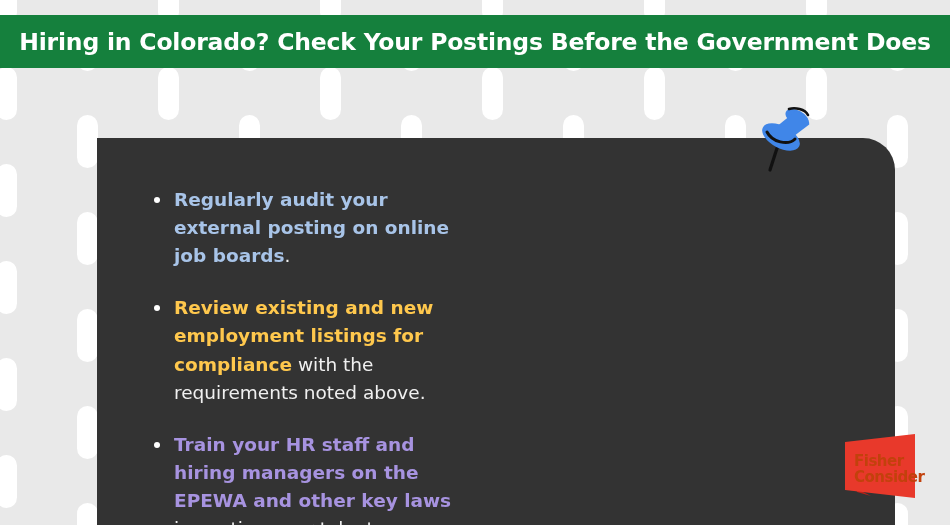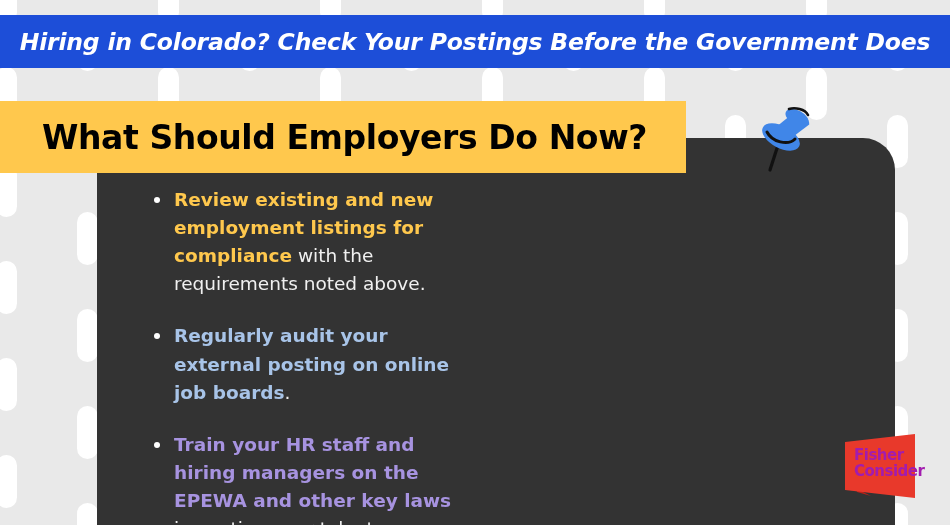--- a/index.html
+++ b/index.html
@@ -247,43 +247,40 @@
       <div class="capsule" style="left: 806px; top: 358px;"></div>
       <div class="capsule" style="left: 806px; top: 455px;"></div>
       <div class="capsule" style="left: 887px; top: 18px;"></div>
       <div class="capsule" style="left: 887px; top: 115px;"></div>
       <div class="capsule" style="left: 887px; top: 212px;"></div>
       <div class="capsule" style="left: 887px; top: 309px;"></div>
       <div class="capsule" style="left: 887px; top: 406px;"></div>
       <div class="capsule" style="left: 887px; top: 503px;"></div>
     </div>
 
-  <div id="top-bar" style="background: #1d4ed8; font-style: italic;">
+  <div id="top-bar" style="background: #15803d;">
     <div id="top-bar-title" style="color: rgb(255, 255, 255);">Hiring in Colorado? Check Your Postings Before the Government Does</div>
   </div>
 
   <div id="dark-panel" style="background: rgb(51, 51, 51);"></div>
 
   <div id="columns">
     <div class="column left">
       <ul class="bullets">
+          <li><span class="lead" style="color: rgb(168, 196, 232);">Regularly audit your external posting on online job boards</span><span class="rest">.</span></li>
           <li><span class="lead" style="color: rgb(255, 200, 77);">Review existing and new employment listings for compliance</span><span class="rest"> with the requirements noted above.</span></li>
-          <li><span class="lead" style="color: rgb(168, 196, 232);">Regularly audit your external posting on online job boards</span><span class="rest">.</span></li>
           <li><span class="lead" style="color: rgb(167, 147, 224);">Train your HR staff and hiring managers on the EPEWA and other key laws</span><span class="rest"> impacting your talent acquisition program.</span></li>
         </ul>
     </div>
     <div class="column right">
       <ul class="bullets">
         </ul>
     </div>
   </div>
 
-  <div id="yellow-banner" style="background: rgb(255, 200, 77);">
-    <div id="yellow-banner-title" style="color: rgb(0, 0, 0);">What Should Employers Do Now?</div>
-  </div>
 
   <div id="pushpin">
     <svg width="84" height="86" viewBox="0 0 84 86" xmlns="http://www.w3.org/2000/svg">
 
       <path d="M31 44 L22 72" stroke="#111111" stroke-width="3.2" stroke-linecap="round" fill="none"></path>
 
       <ellipse cx="49" cy="19.5" rx="12.5" ry="7" transform="rotate(28 49 19.5)" fill="#4086e8"></ellipse>
 
       <path d="M40.5 13.5 C48 11 56.5 13 59 18.5 L48.5 41 C44 45.5 33 44.5 29.5 39.5 Z" transform="rotate(28 44 27)" fill="#4086e8"></path>
 
@@ -293,19 +290,19 @@
 
       <path d="M41 11 C47 9 57 11 60 17" stroke="#111111" stroke-width="2.6" fill="none" stroke-linecap="round"></path>
     </svg>
   </div>
 
   <div id="logo">
     <svg width="82" height="78" viewBox="0 0 82 78" xmlns="http://www.w3.org/2000/svg">
       <polygon points="0,8 10,54 26,62 12,58" fill="#bf2118"></polygon>
       <polygon points="0,8 70,0 70,64 0,56" fill="#e8392b"></polygon>
     </svg>
-    <div id="logo-text" style="color: #a21caf;">
+    <div id="logo-text" style="color: #c2410c; margin-top: 6px;">
       <div>Fisher</div>
       <div>Consider</div>
     </div>
   </div>
 
 </div>
 
 </body></html>

